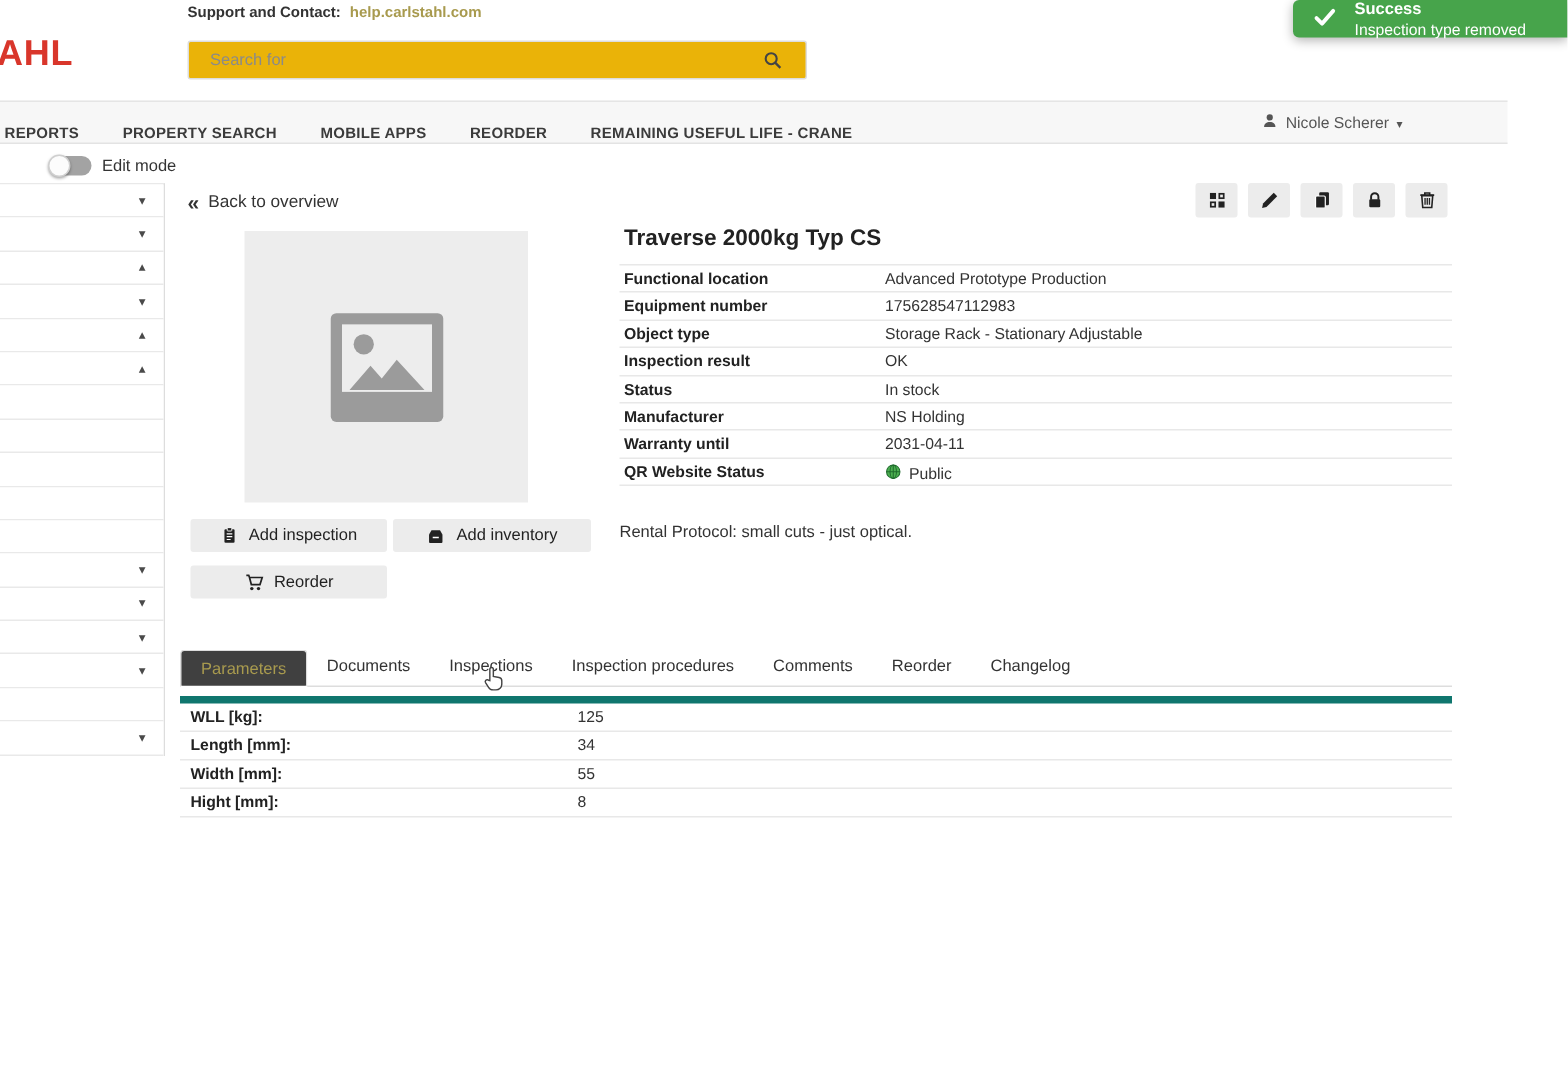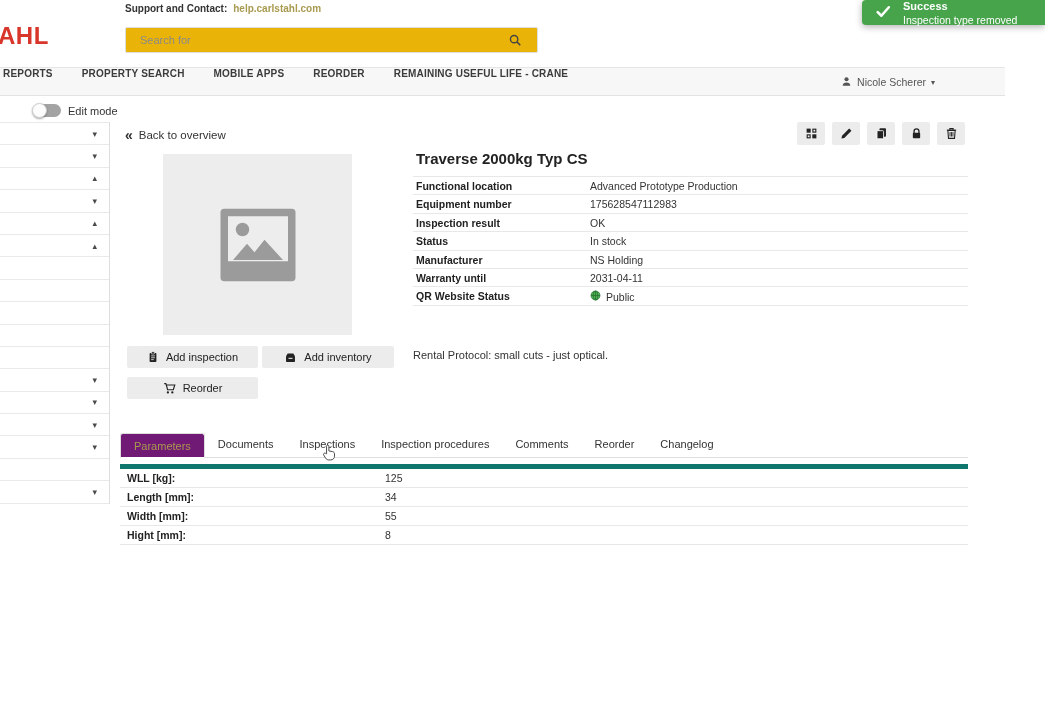--- a/index.html
+++ b/index.html
@@ -13,21 +13,21 @@
   .support a { color:#a89a4e; text-decoration:none; margin-left:6px; cursor:pointer; }
   .searchbar { position:absolute; left:125px; top:27px; width:413px; height:26px; border:1px solid #ddd; border-radius:2px; background:#eab308; display:flex; align-items:center; }
   .searchbar input { flex:1; border:none; outline:none; font-family:inherit; font-size:11px; color:#333; padding-left:14px; background:transparent; }
   .searchbar input::placeholder { color:#8a8a8a; }
   .search-ic { display:flex; align-items:center; padding-right:15px; cursor:pointer; }
   .toast { position:absolute; left:862px; top:0; width:183px; height:25px; background:#47a44b; color:#fff; border-radius:4px 0 0 4px; box-shadow:0 2px 7px rgba(0,0,0,.3); display:flex; align-items:center; padding-left:13px; gap:11px; }
   .toast .t1 { font-size:11px; font-weight:bold; }
   .toast .t2 { font-size:10.5px; margin-top:2px; }
 
   
-  .nav { position:absolute; left:0; top:67px; width:1005px; height:29px; background:#f7f7f7; border-top:1px solid #e5e5e5; border-bottom:1px solid #e3e3e3; display:flex; align-items:flex-start; padding-left:3px; gap:29px; }
+  .nav { position:absolute; left:0; top:67px; width:1005px; height:29px; background:#f7f7f7; border-top:1px solid #e5e5e5; border-bottom:1px solid #e3e3e3; display:flex; align-items:flex-end; padding-left:3px; gap:29px; }
   .nav-item { font-size:10px; font-weight:bold; color:#3b3b3b; text-decoration:none; letter-spacing:.2px; cursor:pointer; }
   .user { position:absolute; right:70px; top:0; height:28px; display:flex; align-items:center; gap:5px; color:#555; font-size:10.5px; cursor:pointer; }
   .user .caret { font-size:8px; color:#555; }
 
   
   .editmode { position:absolute; left:33px; top:104px; display:flex; align-items:center; gap:7px; }
   .toggle { width:28px; height:13px; border-radius:7px; background:#a3a3a3; position:relative; display:inline-block; cursor:pointer; }
   .knob { position:absolute; left:-1px; top:-1px; width:15px; height:15px; border-radius:50%; background:#fcfcfc; border:1px solid #cfcfcf; box-shadow:0 1px 2px rgba(0,0,0,.35); }
   .side-rows { position:absolute; left:0; top:122px; width:110px; border-right:1px solid #ddd; border-top:1px solid #e9e9e9; }
   .srow { height:22.4px; border-bottom:1px solid #e9e9e9; position:relative; cursor:pointer; background:#fff; }
@@ -49,21 +49,21 @@
   .dvalue { position:absolute; left:177px; top:3px; font-size:10.5px; color:#333; display:flex; align-items:center; gap:5px; }
 
   .abtn { position:absolute; height:22px; background:#ececec; border:none; border-radius:2px; font-family:inherit; font-size:11px; color:#222; display:flex; align-items:center; justify-content:center; gap:7px; cursor:pointer; }
   .btn-insp { left:127px; top:346px; width:131px; }
   .btn-inv  { left:262px; top:346px; width:132px; }
   .btn-reord{ left:127px; top:377px; width:131px; }
   .rental { position:absolute; left:413px; top:349px; font-size:11px; color:#333; }
 
   .tabs { position:absolute; left:120px; top:433px; width:848px; height:25px; display:flex; align-items:flex-end; border-bottom:1px solid #ddd; }
   .tab { padding:0 13px; line-height:24px; height:25px; font-size:11px; color:#333; text-decoration:none; cursor:pointer; white-space:nowrap; }
-  .tab.active { background:#701a75; border:1px solid #ddd; border-bottom:1px solid #fff; border-radius:3px 3px 0 0; color:#a89a4e; margin-bottom:-1px; }
+  .tab.active { background:#404040; border:1px solid #ddd; border-bottom:1px solid #fff; border-radius:3px 3px 0 0; color:#a89a4e; margin-bottom:-1px; }
 
   .ptable { position:absolute; left:120px; top:464px; width:848px; border-top:5px solid #0f766e; }
   .prow { height:19px; border-bottom:1px solid #e8e8e8; position:relative; }
   .plabel { position:absolute; left:7px; top:3px; font-weight:bold; font-size:10.5px; color:#222; }
   .pvalue { position:absolute; left:265px; top:3px; font-size:10.5px; color:#333; }
 
   .cursor-ic { position:absolute; left:322px; top:444px; pointer-events:none; }
 </style>
 </head>
 <body>
@@ -258,20 +258,27 @@
       </div>
 
       <div class="drow">
         <span class="dlabel">Equipment number</span>
         <span class="dvalue">
 
           <span>175628547112983</span>
         </span>
       </div>
 
+      <div class="drow">
+        <span class="dlabel">Object type</span>
+        <span class="dvalue">
+
+          <span>Storage Rack - Stationary Adjustable</span>
+        </span>
+      </div>
 
       <div class="drow">
         <span class="dlabel">Inspection result</span>
         <span class="dvalue">
 
           <span>OK</span>
         </span>
       </div>
 
       <div class="drow">

